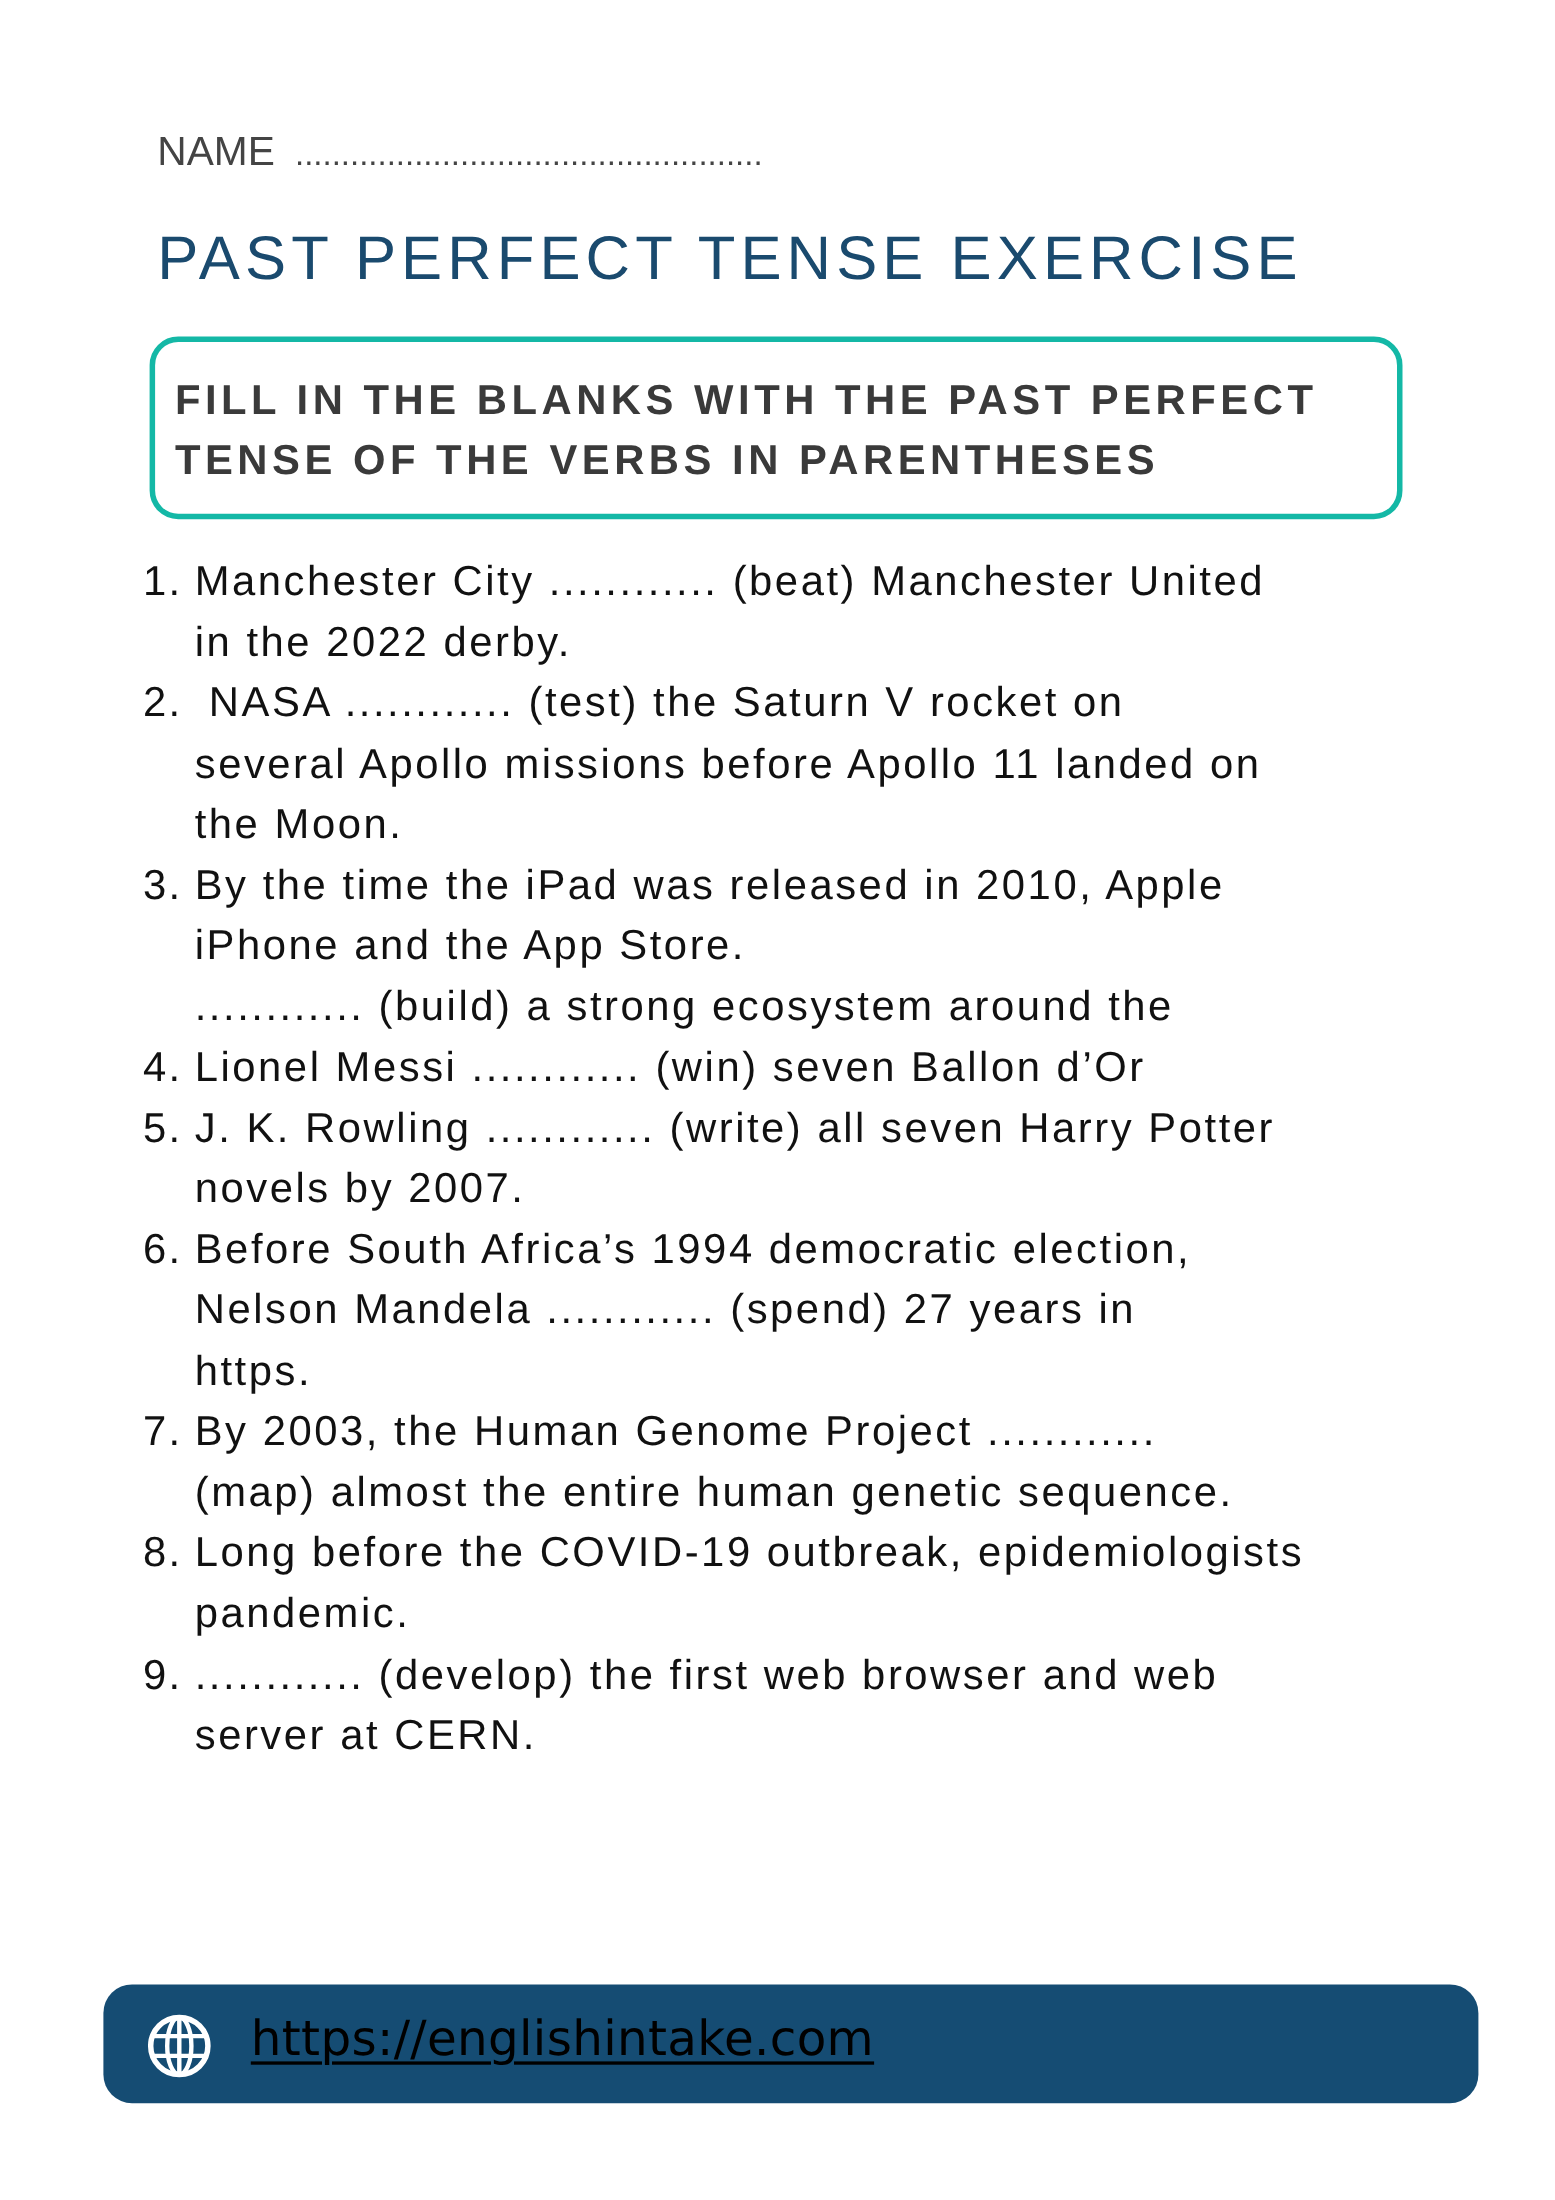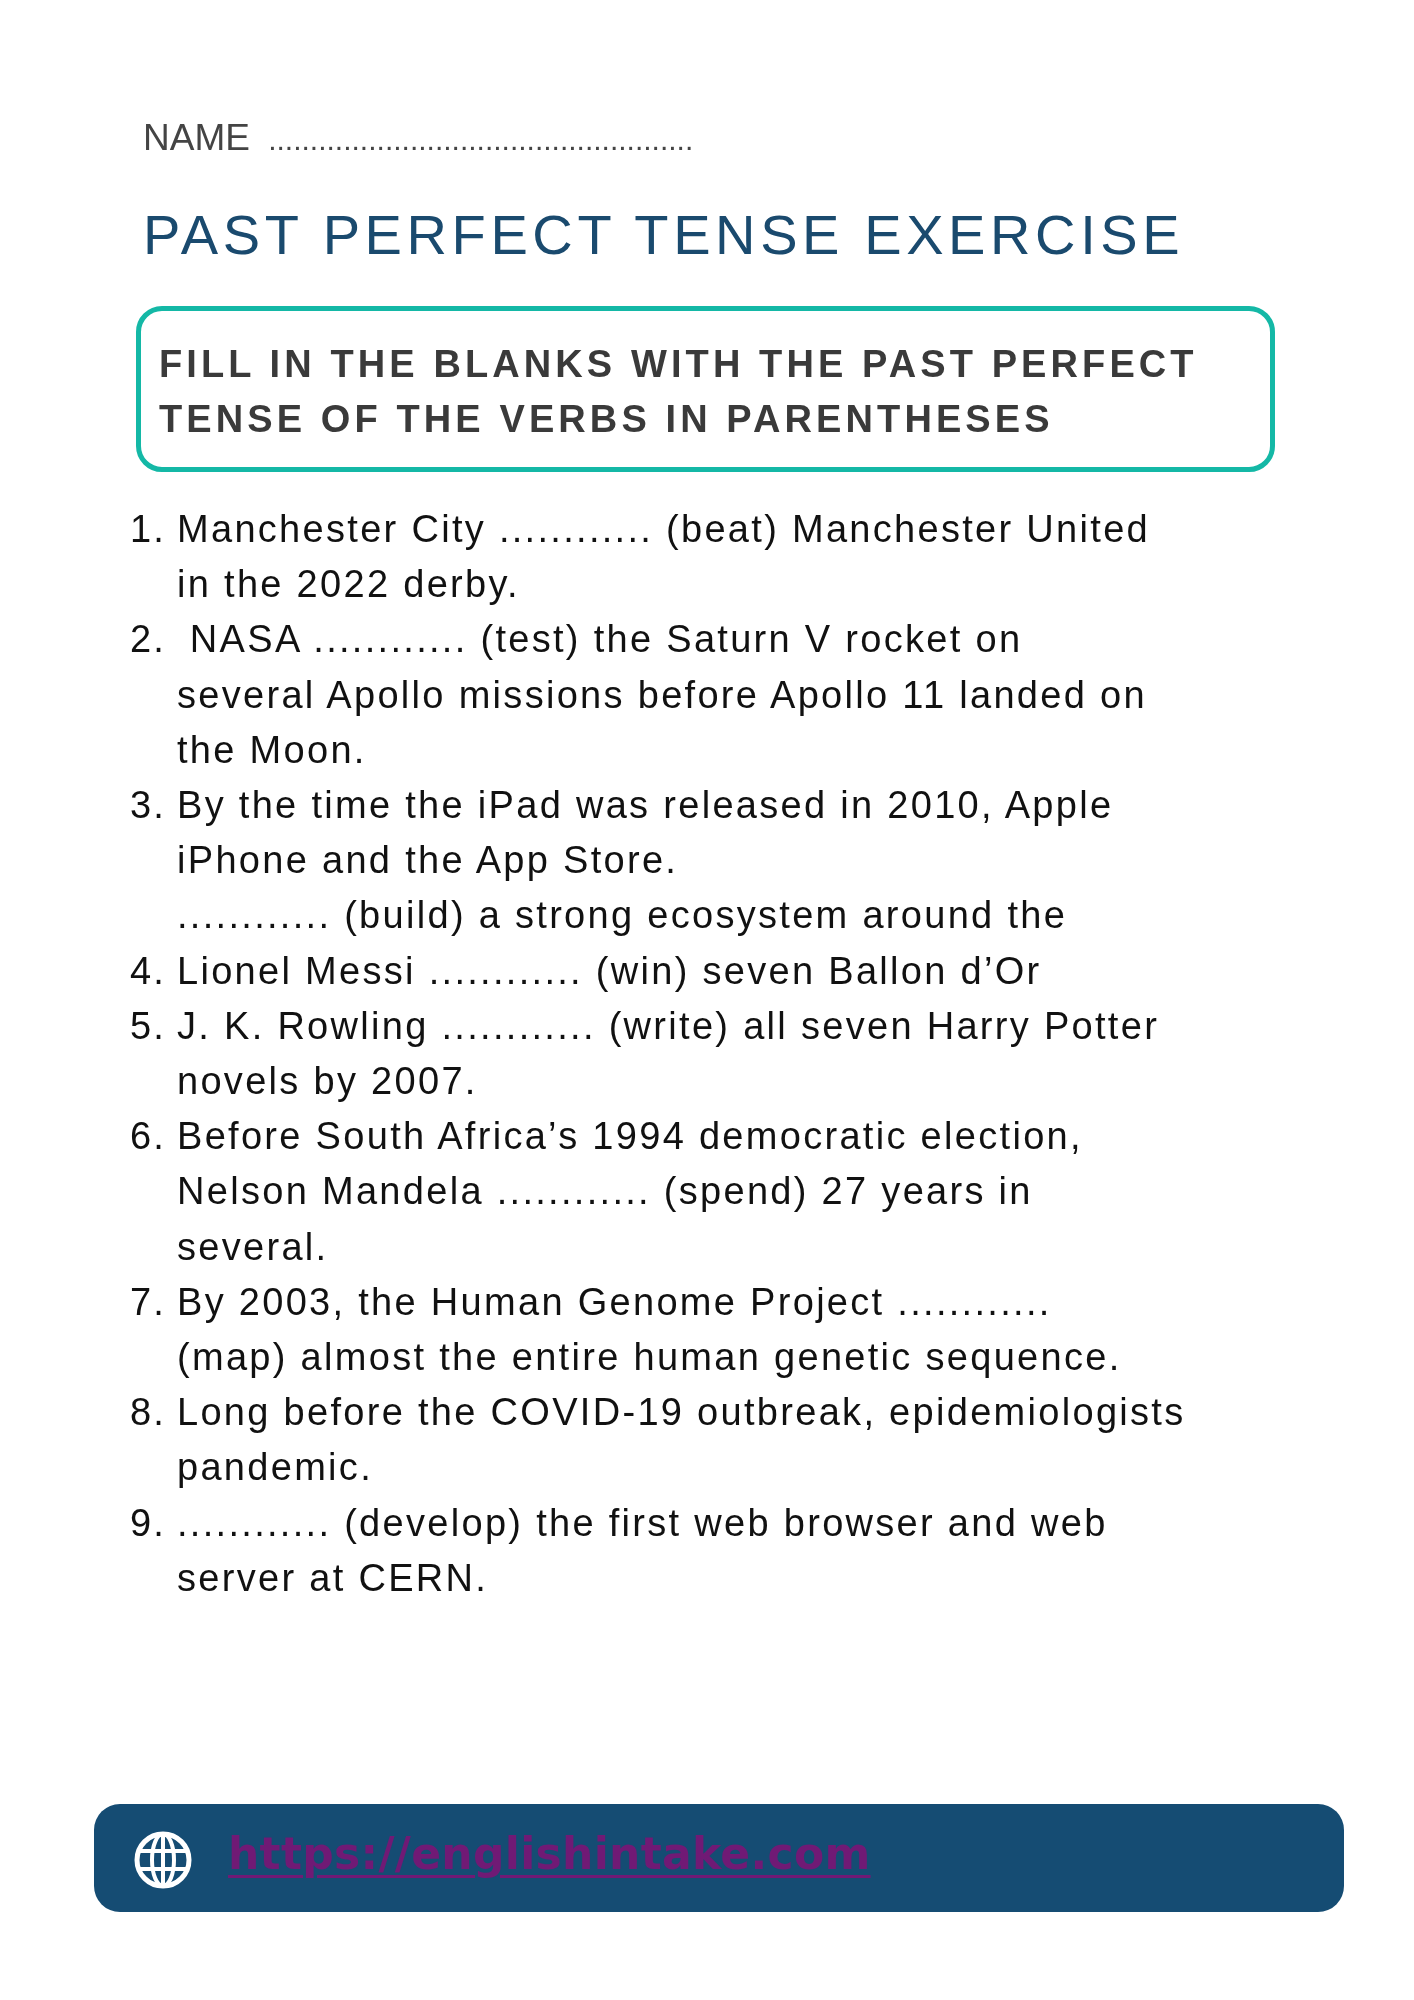--- a/index.html
+++ b/index.html
@@ -51,24 +51,24 @@
     .footer {
       position: absolute; left: 94px; top: 1804px;
       width: 1250px; height: 108px;
       background: #154c73; border-radius: 26px;
     }
     .globe-icon {
       position: absolute; left: 133px; top: 1830px; width: 60px; height: 60px;
     }
     .footer-link {
       position: absolute; left: 228px; top: 1826px;
-      font-size: 44px; line-height: 56px; color: #701a75;
+      font-size: 44px; line-height: 56px; color: #000000;
       text-decoration: underline; text-decoration-thickness: 3px;
       text-underline-offset: 6px; letter-spacing: 0.3px;
-      font-family: "DejaVu Sans", sans-serif; font-weight: 700;
+      font-family: "DejaVu Sans", sans-serif; font-weight: 400;
       white-space: nowrap;
     }
   </style>
 </head>
 <body>
 
 <div class="name-line">
   <span>NAME</span>
   <span class="name-dots">...................................................</span>
 </div>
@@ -106,21 +106,21 @@
   </li>
   <li class="exercise-item">
     <span class="item-number">5.</span>
     <div class="item-line">J. K. Rowling ............ (write) all seven Harry Potter</div>
     <div class="item-line">novels by 2007.</div>
   </li>
   <li class="exercise-item">
     <span class="item-number">6.</span>
     <div class="item-line">Before South Africa’s 1994 democratic election,</div>
     <div class="item-line">Nelson Mandela ............ (spend) 27 years in</div>
-    <div class="item-line">several.</div>
+    <div class="item-line">https.</div>
   </li>
   <li class="exercise-item">
     <span class="item-number">7.</span>
     <div class="item-line">By 2003, the Human Genome Project ............</div>
     <div class="item-line">(map) almost the entire human genetic sequence.</div>
   </li>
   <li class="exercise-item">
     <span class="item-number">8.</span>
     <div class="item-line">Long before the COVID-19 outbreak, epidemiologists</div>
     <div class="item-line">pandemic.</div>

